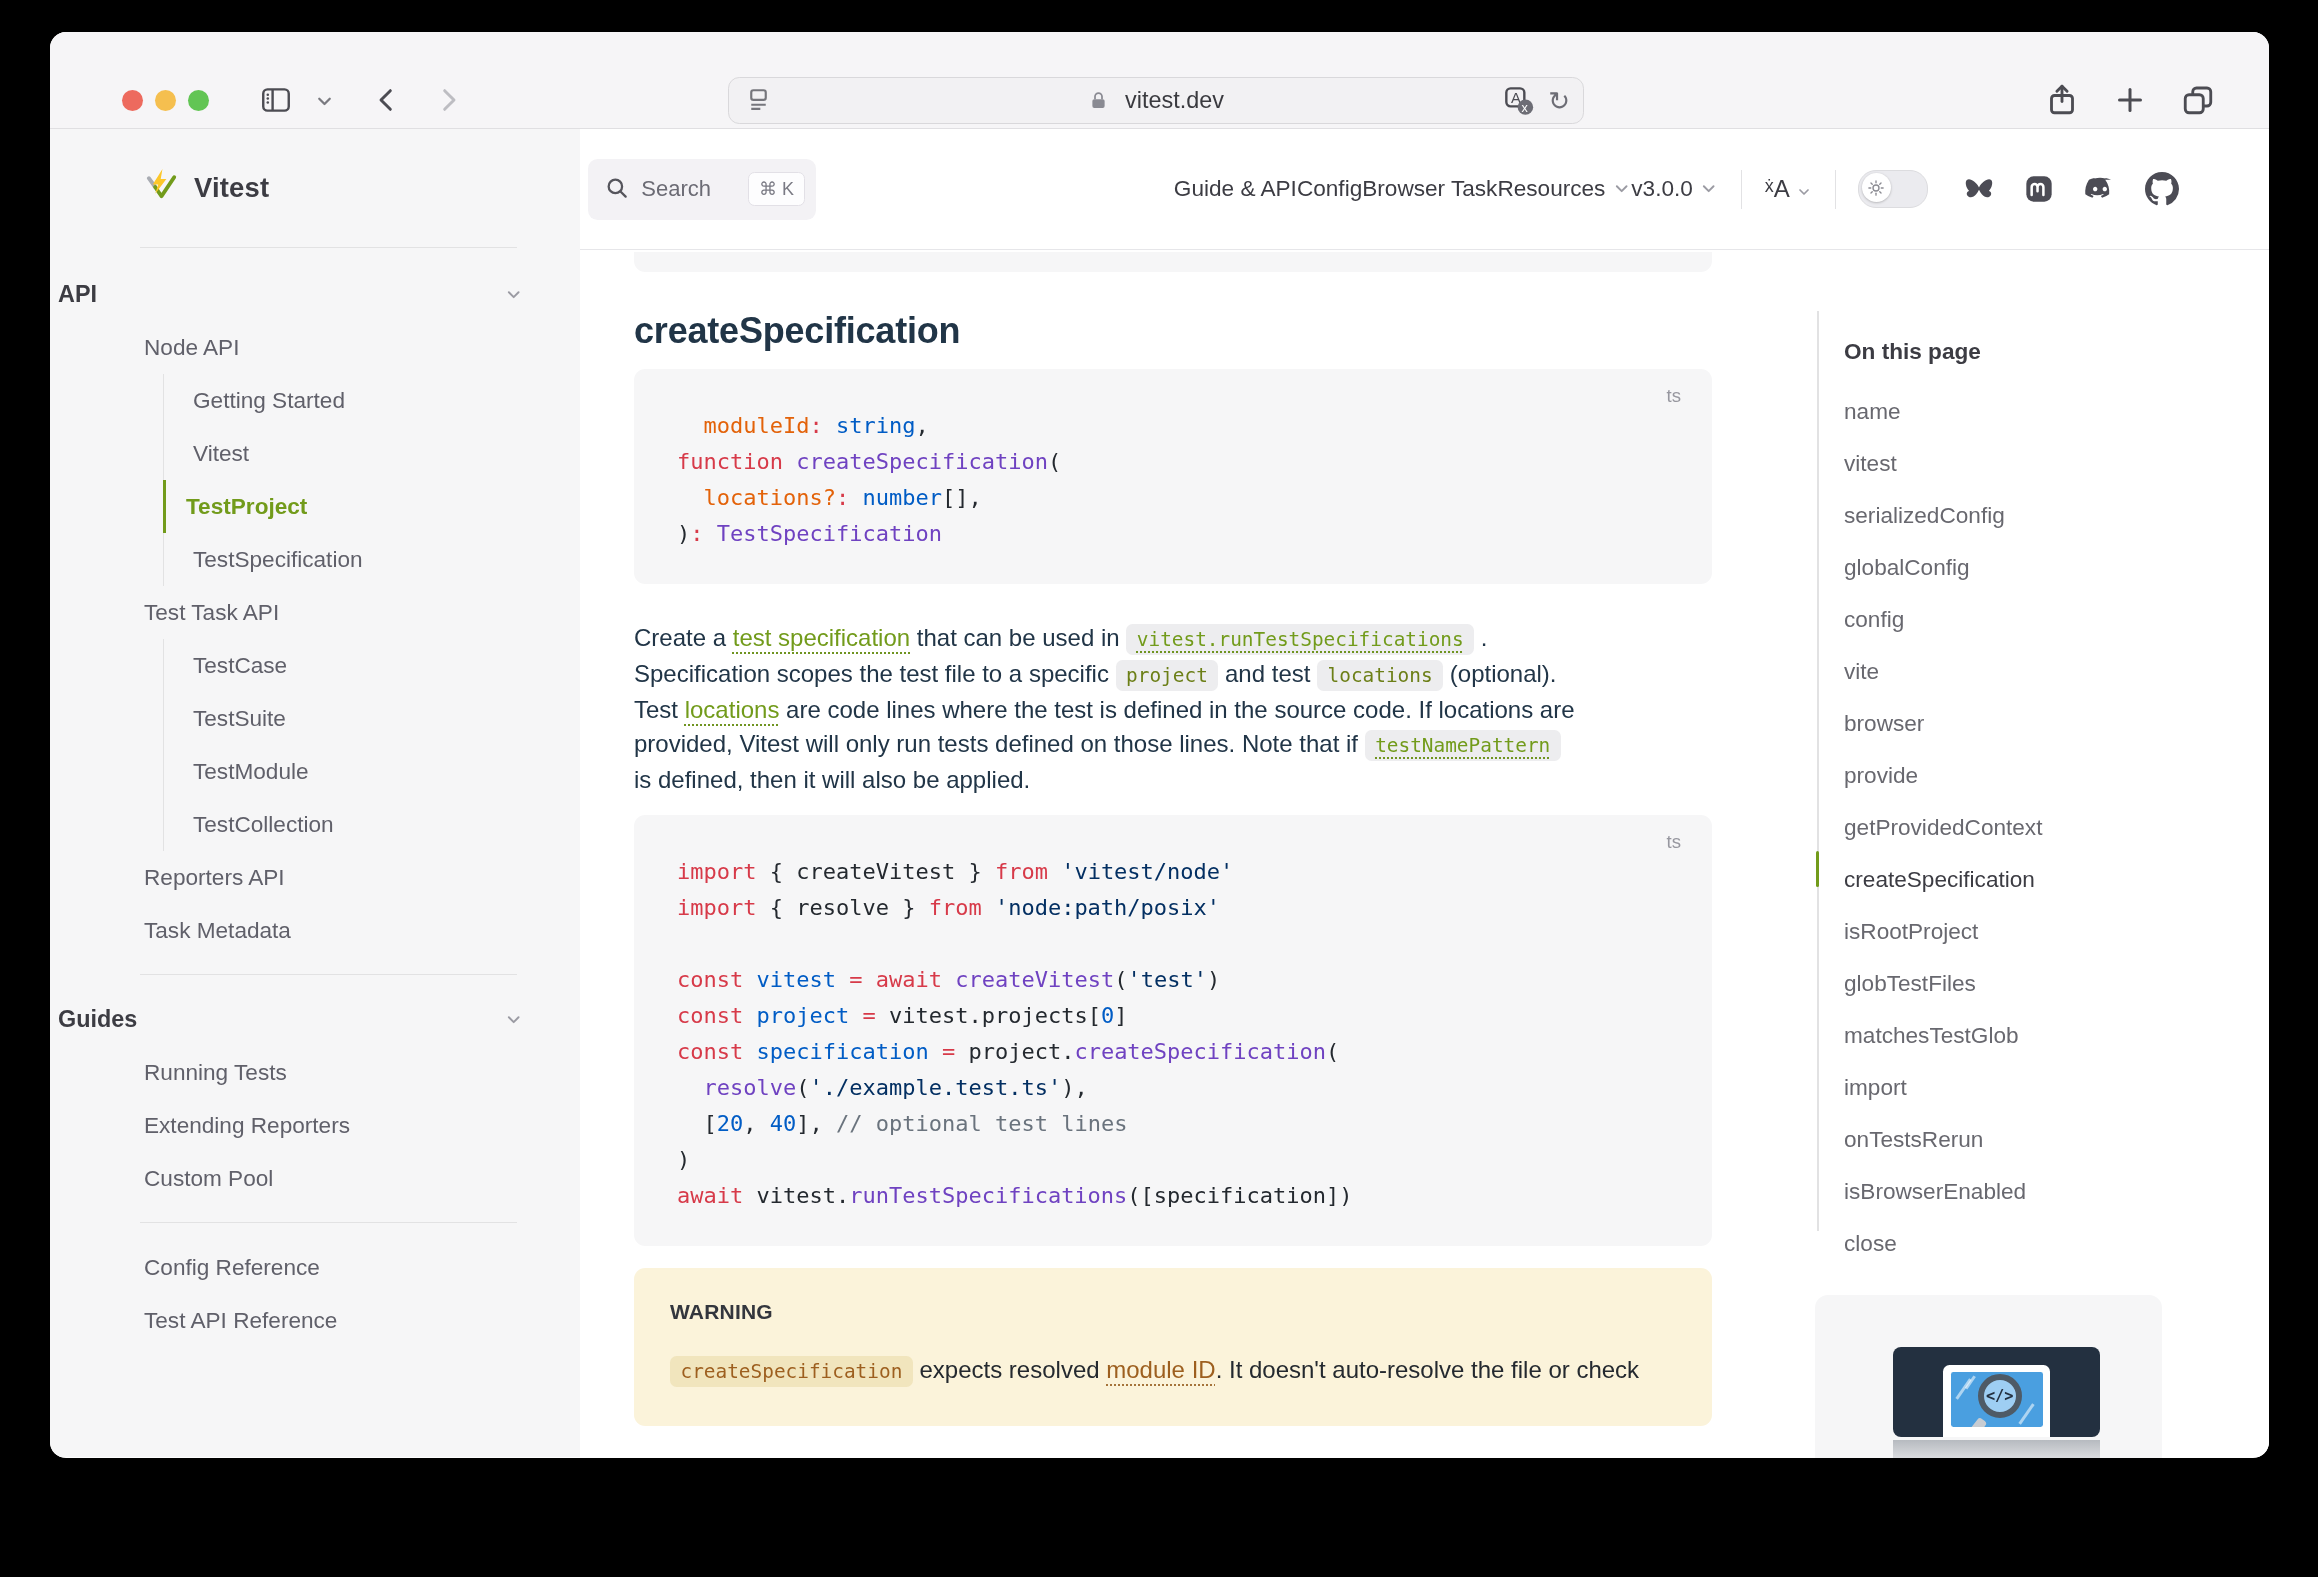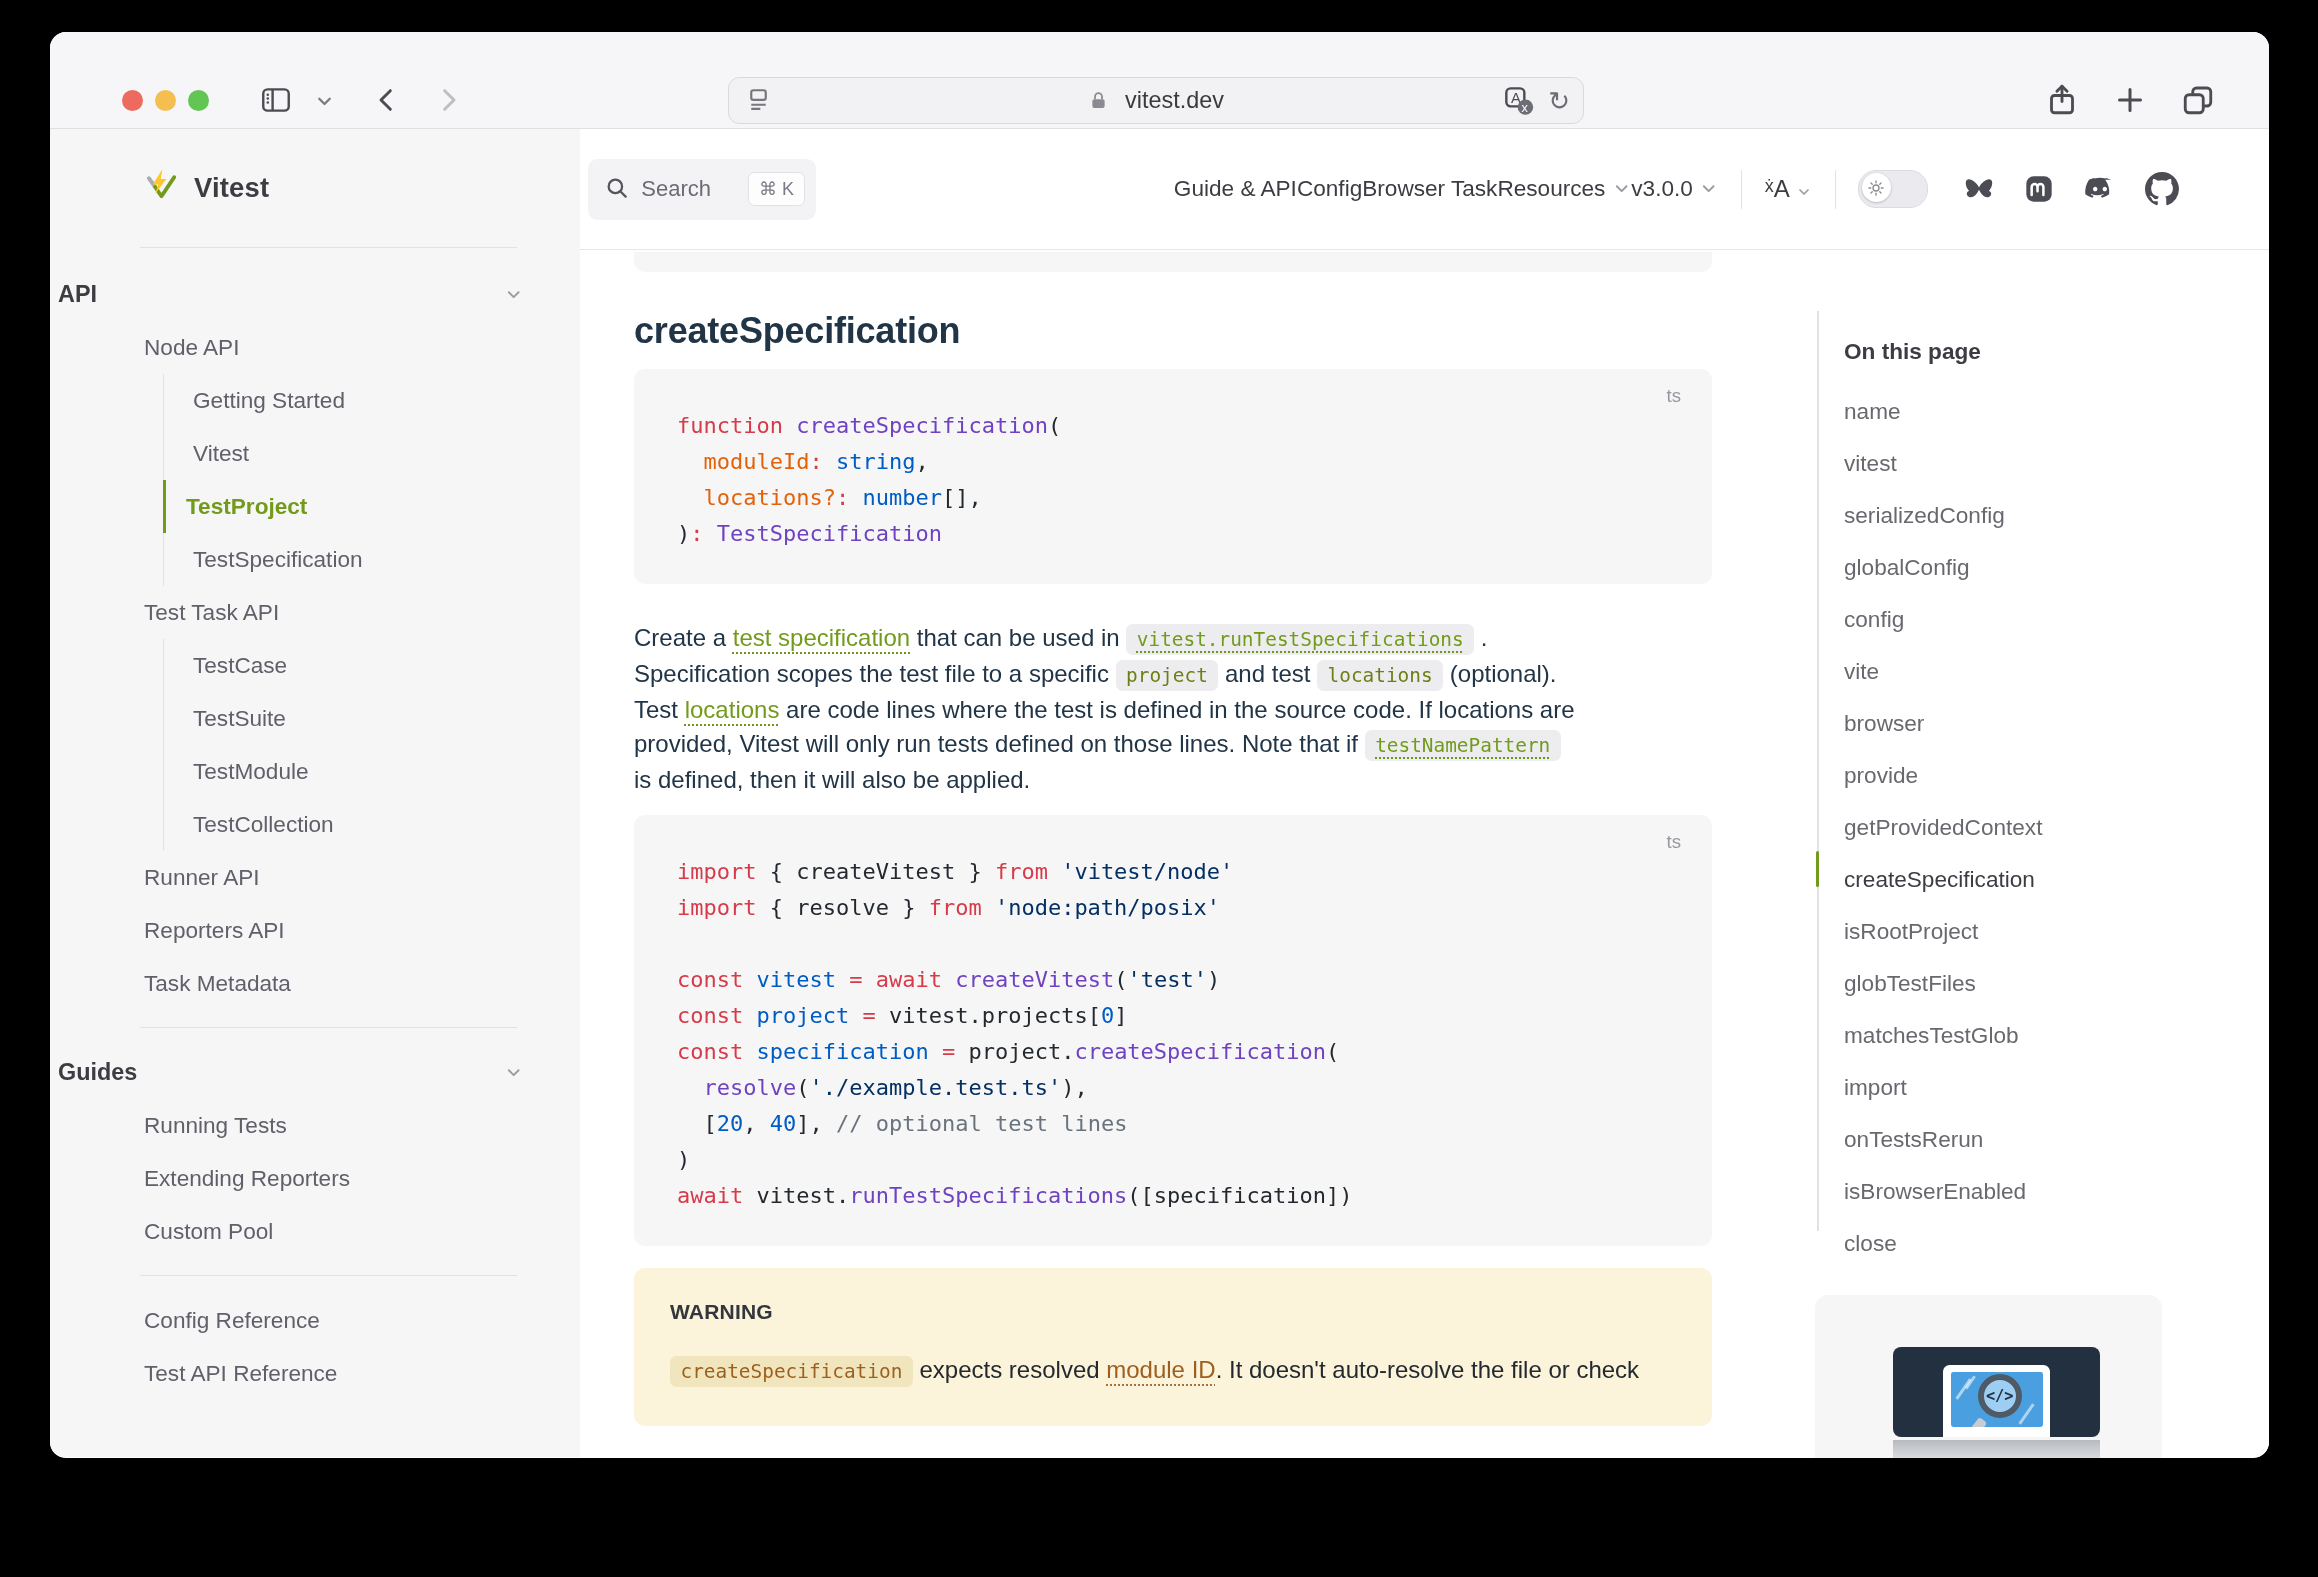--- a/index.html
+++ b/index.html
@@ -229,23 +229,20 @@
               <span class="sb-label">TestCase</span>
             </div>
             <div class="sb-row item">
               <span class="sb-label">TestSuite</span>
             </div>
             <div class="sb-row item">
               <span class="sb-label">TestModule</span>
             </div>
             <div class="sb-row item">
               <span class="sb-label">TestCollection</span>
-            </div>
-            <div class="sb-row section">
-              <span class="sb-label">Runner API</span>
             </div>
             <div class="sb-row section">
               <span class="sb-label">Reporters API</span>
             </div>
             <div class="sb-row section">
               <span class="sb-label">Task Metadata</span>
             </div>
             <div class="sb-divider"></div>
             <div class="sb-row title">
               <span class="sb-label">Guides</span>
@@ -362,22 +359,22 @@
         </div>
 
         <div class="page">
           <div class="content">
             <div class="prev-tail"></div>
             <h2 class="doc">createSpecification</h2>
 
             <div class="code-block">
               <span class="lang">ts</span>
               <div>
+                  <div class="cl"><span class="t-p">  </span><span class="t-v">moduleId</span><span class="t-k">:</span><span class="t-p"> </span><span class="t-c">string</span><span class="t-p">,</span></div>
                   <div class="cl"><span class="t-k">function</span><span class="t-p"> </span><span class="t-f">createSpecification</span><span class="t-p">(</span></div>
-                  <div class="cl"><span class="t-p">  </span><span class="t-v">moduleId</span><span class="t-k">:</span><span class="t-p"> </span><span class="t-c">string</span><span class="t-p">,</span></div>
                   <div class="cl"><span class="t-p">  </span><span class="t-v">locations?</span><span class="t-k">:</span><span class="t-p"> </span><span class="t-c">number</span><span class="t-p">[],</span></div>
                   <div class="cl"><span class="t-p">)</span><span class="t-k">:</span><span class="t-p"> </span><span class="t-f">TestSpecification</span></div>
                 </div>
             </div>
 
             <p class="para"><span>Create a </span><a class="link">test specification</a><span> that can be used in </span><a class="chip-link"><code class="chip">vitest.runTestSpecifications</code></a><span> .</span><br><span>Specification scopes the test file to a specific </span><code class="chip">project</code><span> and test </span><code class="chip">locations</code><span> (optional).</span><br><span>Test </span><a class="link">locations</a><span> are code lines where the test is defined in the source code. If locations are</span><br><span>provided, Vitest will only run tests defined on those lines. Note that if </span><a class="chip-link"><code class="chip">testNamePattern</code></a><br><span>is defined, then it will also be applied.</span></p>
 
             <div class="code-block">
               <span class="lang">ts</span>
               <div>

